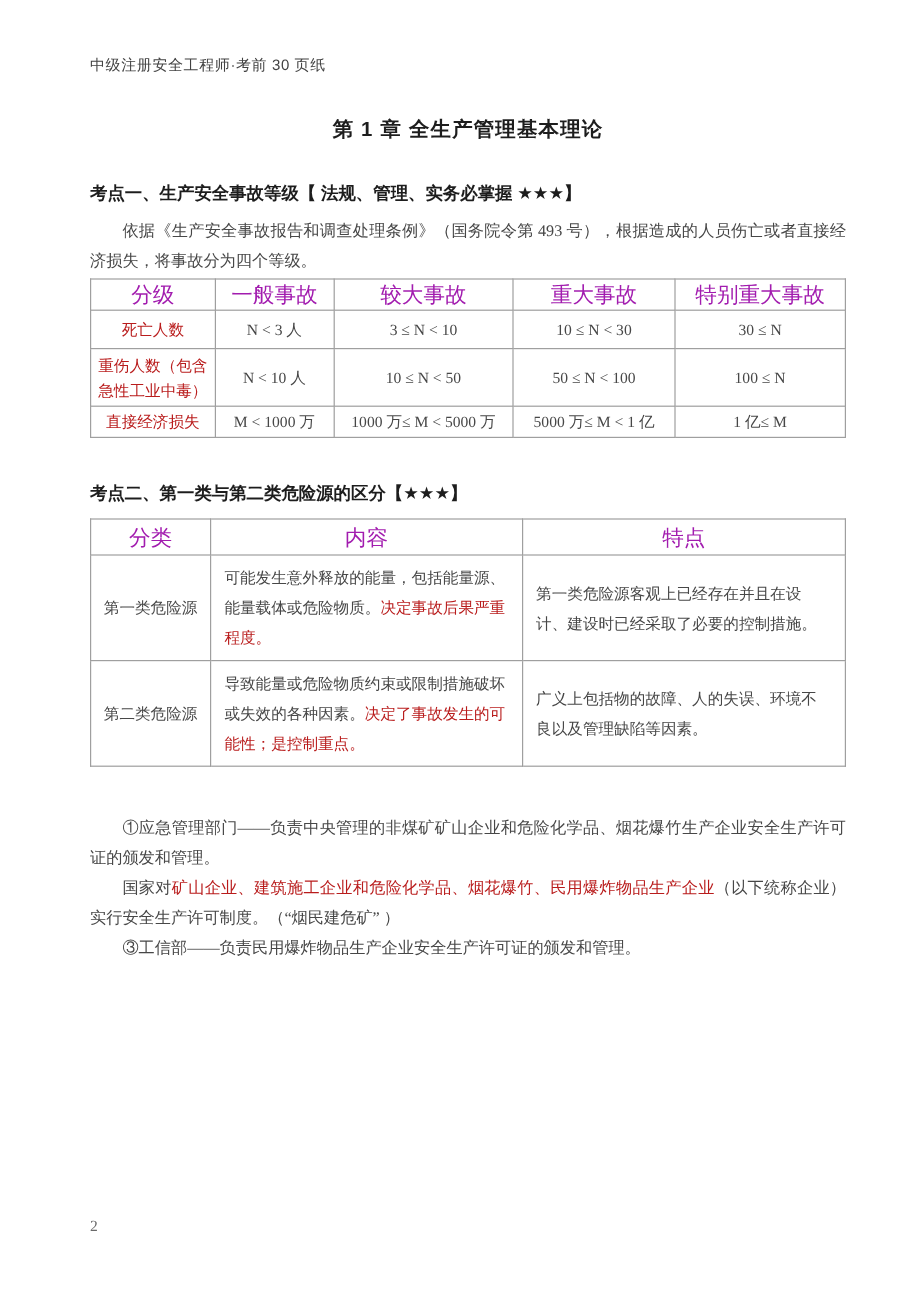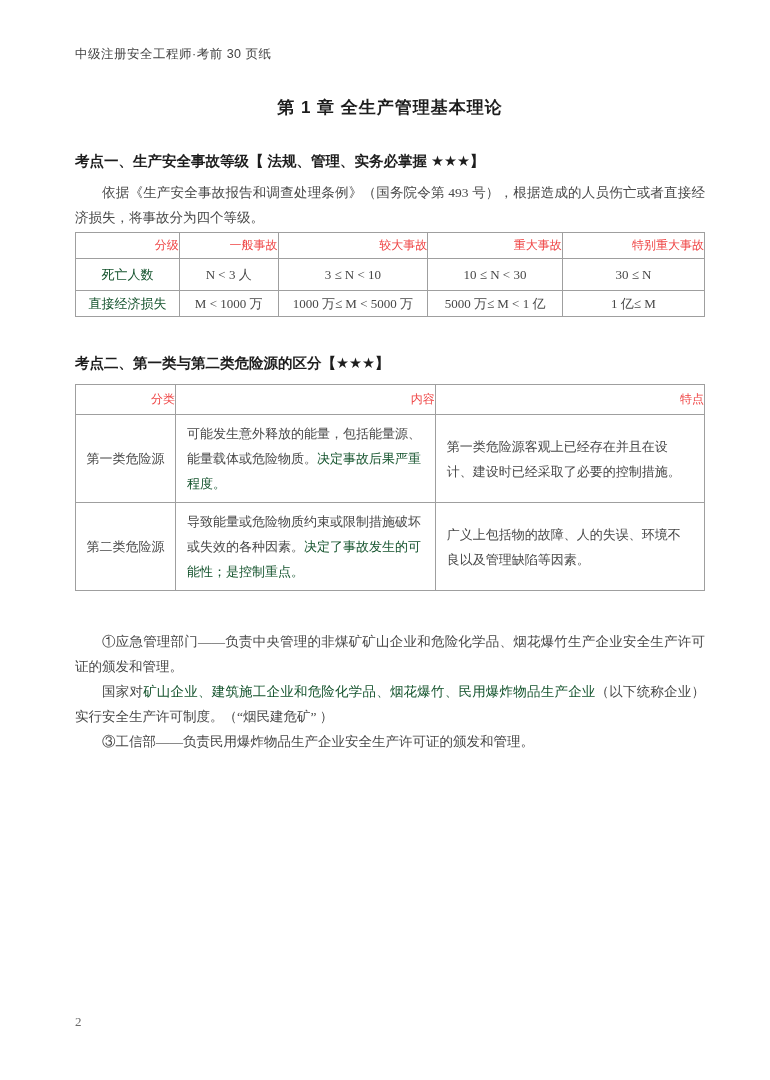--- a/index.html
+++ b/index.html
@@ -39,39 +39,39 @@
     color:#474747; text-align:justify;
   }
 
   table {
     width:100%; border-collapse:collapse; table-layout:fixed;
     font-size:13px; color:#474747;
   }
   th, td { border:1px solid #9f9f9f; }
   th {
     font-family:"Liberation Sans","DejaVu Sans",sans-serif;
-    font-weight:normal; font-size:12px; color:#ef4444;
-    text-align:right; vertical-align:middle;
+    font-weight:normal; font-size:18px; color:#a21caf;
+    text-align:center; vertical-align:middle;
   }
   .t1 { margin-top:2px; }
   .t1 th { height:26px; }
   .t1 td { text-align:center; vertical-align:middle; line-height:21px; padding:2px 4px; }
   .t1 .r1 td { height:32px; }
   .t1 .r2 td { height:48px; }
   .t1 .r3 td { height:26px; }
   .t1 .note-cell {
     text-align:left; line-height:23px; padding:5px 10px 6px 10px;
     font-size:13px;
   }
 
   .t2 th { height:30px; }
   .t2 td { vertical-align:middle; line-height:25px; padding:6px 11px; text-align:left; }
   .t2 td.cat { text-align:center; padding:6px 4px; }
 
-  .red { color:#14532d; }
+  .red { color:#b91c1c; }
 
   .sec { margin-bottom:12px; }
   .sec1-table-wrap { margin-bottom:37px; }
   .sec2 .kaodian { margin-bottom:11px; }
   .sec2-table-wrap { margin-bottom:38px; }
   .sec3 .kaodian { margin-bottom:8px; }
 
   .page-number {
     position:absolute; left:75px; top:1014px;
     font-size:13px; color:#6a6a6a;
@@ -108,20 +108,27 @@
             <th>较大事故</th>
             <th>重大事故</th>
             <th>特别重大事故</th>
           </tr>
           <tr class="r1">
             <td class="red">死亡人数</td>
             <td>N &lt; 3 人</td>
             <td>3 ≤ N &lt; 10</td>
             <td>10 ≤ N &lt; 30</td>
             <td>30 ≤ N</td>
+          </tr>
+          <tr class="r2">
+            <td class="red">重伤人数（包含急性工业中毒）</td>
+            <td>N &lt; 10 人</td>
+            <td>10 ≤ N &lt; 50</td>
+            <td>50 ≤ N &lt; 100</td>
+            <td>100 ≤ N</td>
           </tr>
           <tr class="r3">
             <td class="red">直接经济损失</td>
             <td>M &lt; 1000 万</td>
             <td>1000 万≤ M &lt; 5000 万</td>
             <td>5000 万≤ M &lt; 1 亿</td>
             <td>1 亿≤ M</td>
           </tr>
         </tbody>
           </table>

